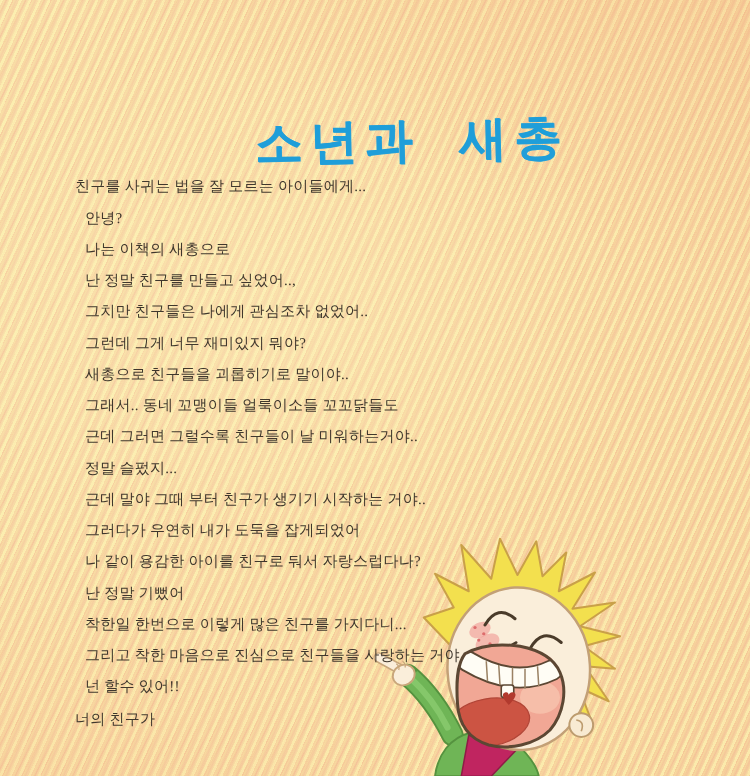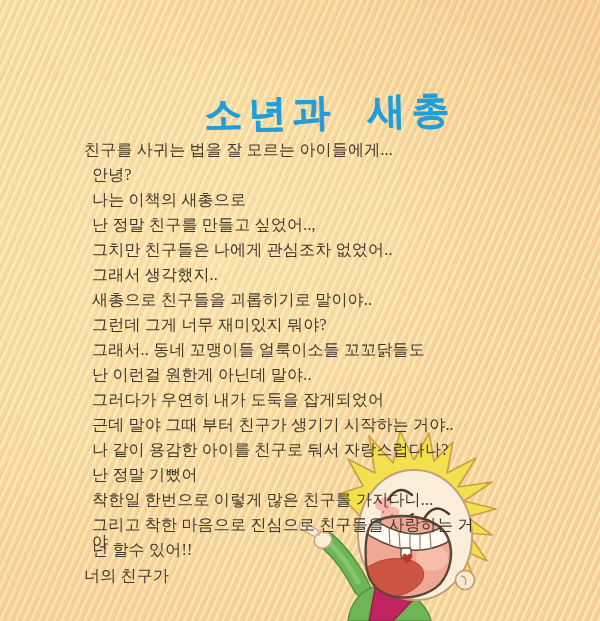--- a/index.html
+++ b/index.html
@@ -32,22 +32,22 @@
     position:absolute;left:204px;top:62px;
     font-family:"DejaVu Sans", sans-serif;
     font-size:38px;font-weight:bold;
     color:#1f9ed9;
     letter-spacing:6px;word-spacing:12px;
     transform:rotate(-1.2deg);
     text-shadow:0.6px 0.4px 0 #2aa3d8;
     white-space:nowrap;z-index:2;
   }
   .letter{
-    position:absolute;left:84px;top:141px;width:400px;
-    font-size:16px;line-height:17px;
+    position:absolute;left:60px;top:141px;width:400px;
+    font-size:12px;line-height:17px;
     color:#3f372d;font-weight:500;
     letter-spacing:0.2px;z-index:2;
   }
   .letter .salutation{margin:0 0 6px 0;}
   .letter .line{margin:8px;height:17px;}
   .letter .closing{margin:9px 0 8px 0;font-family:Liberation Serif, serif;}
   .boy{position:absolute;left:290px;top:430px;width:310px;height:191px;z-index:1;}
 </style>
 </head>
 <body>
@@ -55,27 +55,27 @@
 <div class="page">
 
   <h1 class="title">소년과 새총</h1>
 
   <div class="letter">
     <p class="salutation">친구를 사귀는 법을 잘 모르는 아이들에게...</p>
     <p class="line">안녕?</p>
     <p class="line">나는 이책의 새총으로</p>
     <p class="line">난 정말 친구를 만들고 싶었어..,</p>
     <p class="line">그치만 친구들은 나에게 관심조차 없었어..</p>
-    <p class="line">그래서 생각했지..</p>
+    <p class="line">그런데 그게 너무 재미있지 뭐야?</p>
     <p class="line">새총으로 친구들을 괴롭히기로 말이야..</p>
-    <p class="line">그런데 그게 너무 재미있지 뭐야?</p>
     <p class="line">그래서.. 동네 꼬맹이들 얼룩이소들 꼬꼬닭들도</p>
-    <p class="line">난 이런걸 원한게 아닌데 말야..</p>
+    <p class="line">근데 그러면 그럴수록 친구들이 날 미워하는거야..</p>
+    <p class="line">정말 슬펐지...</p>
+    <p class="line">근데 말야 그때 부터 친구가 생기기 시작하는 거야..</p>
     <p class="line">그러다가 우연히 내가 도둑을 잡게되었어</p>
-    <p class="line">근데 말야 그때 부터 친구가 생기기 시작하는 거야..</p>
     <p class="line">나 같이 용감한 아이를 친구로 둬서 자랑스럽다나?</p>
     <p class="line">난 정말 기뻤어</p>
     <p class="line">착한일 한번으로 이렇게 많은 친구를 가지다니...</p>
     <p class="line">그리고 착한 마음으로 진심으로 친구들을 사랑하는 거야</p>
     <p class="line">넌 할수 있어!!</p>
     <p class="closing">너의 친구가</p>
   </div>
 
   <svg class="boy" viewBox="0 0 310 191" aria-hidden="true">
     <defs>

